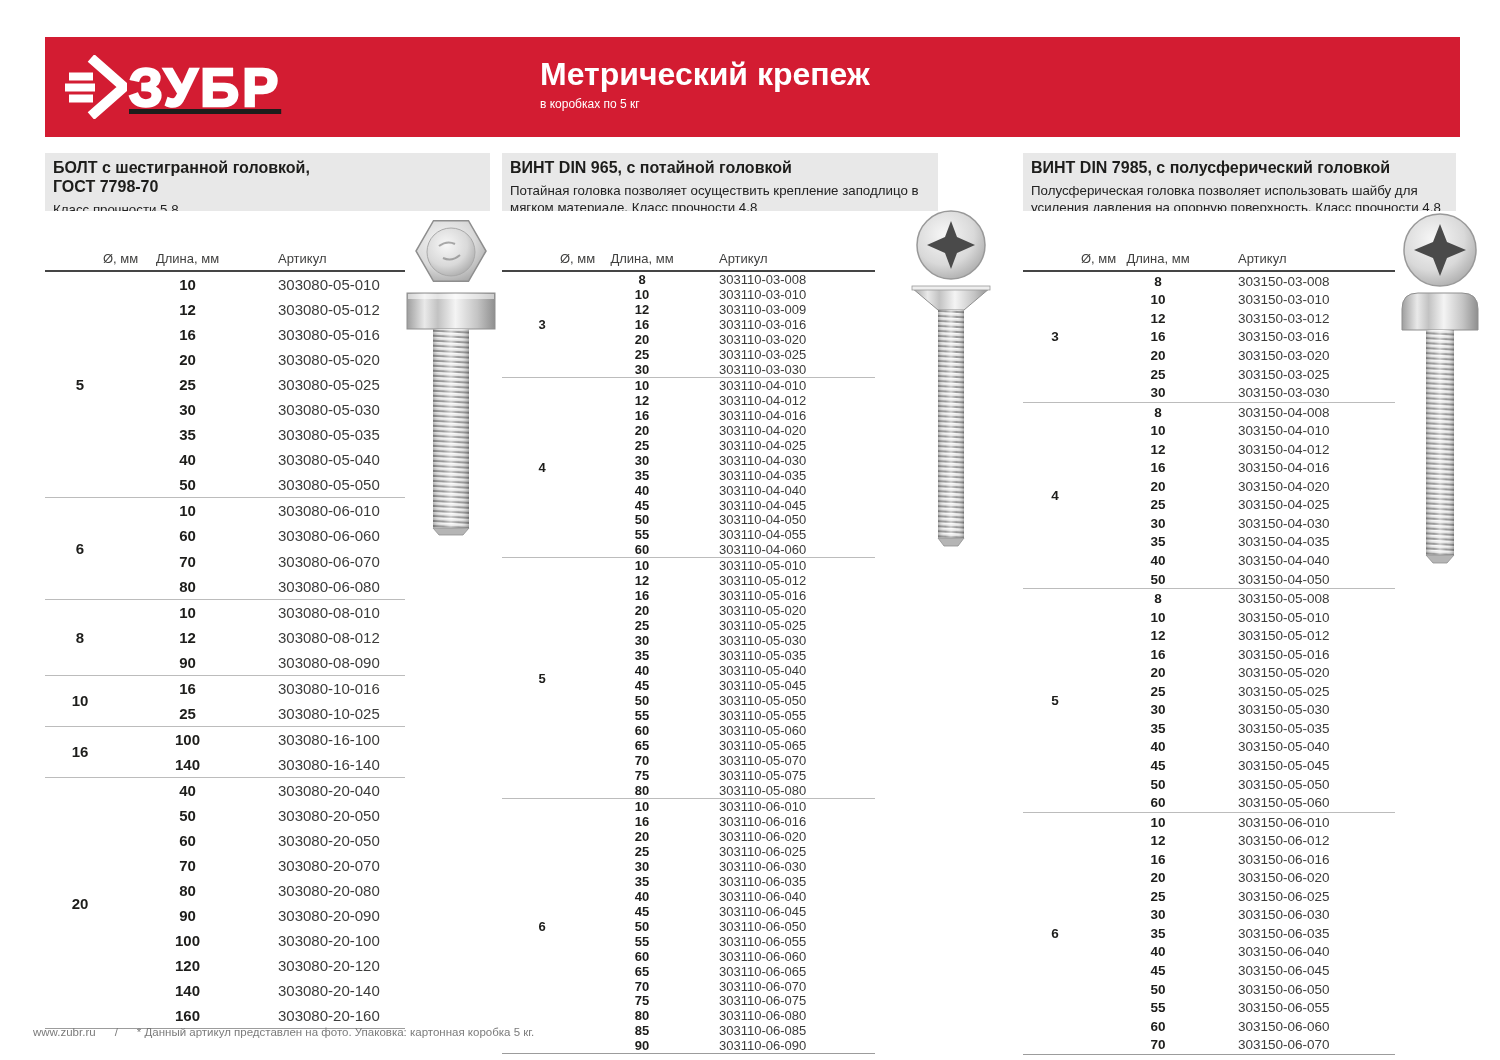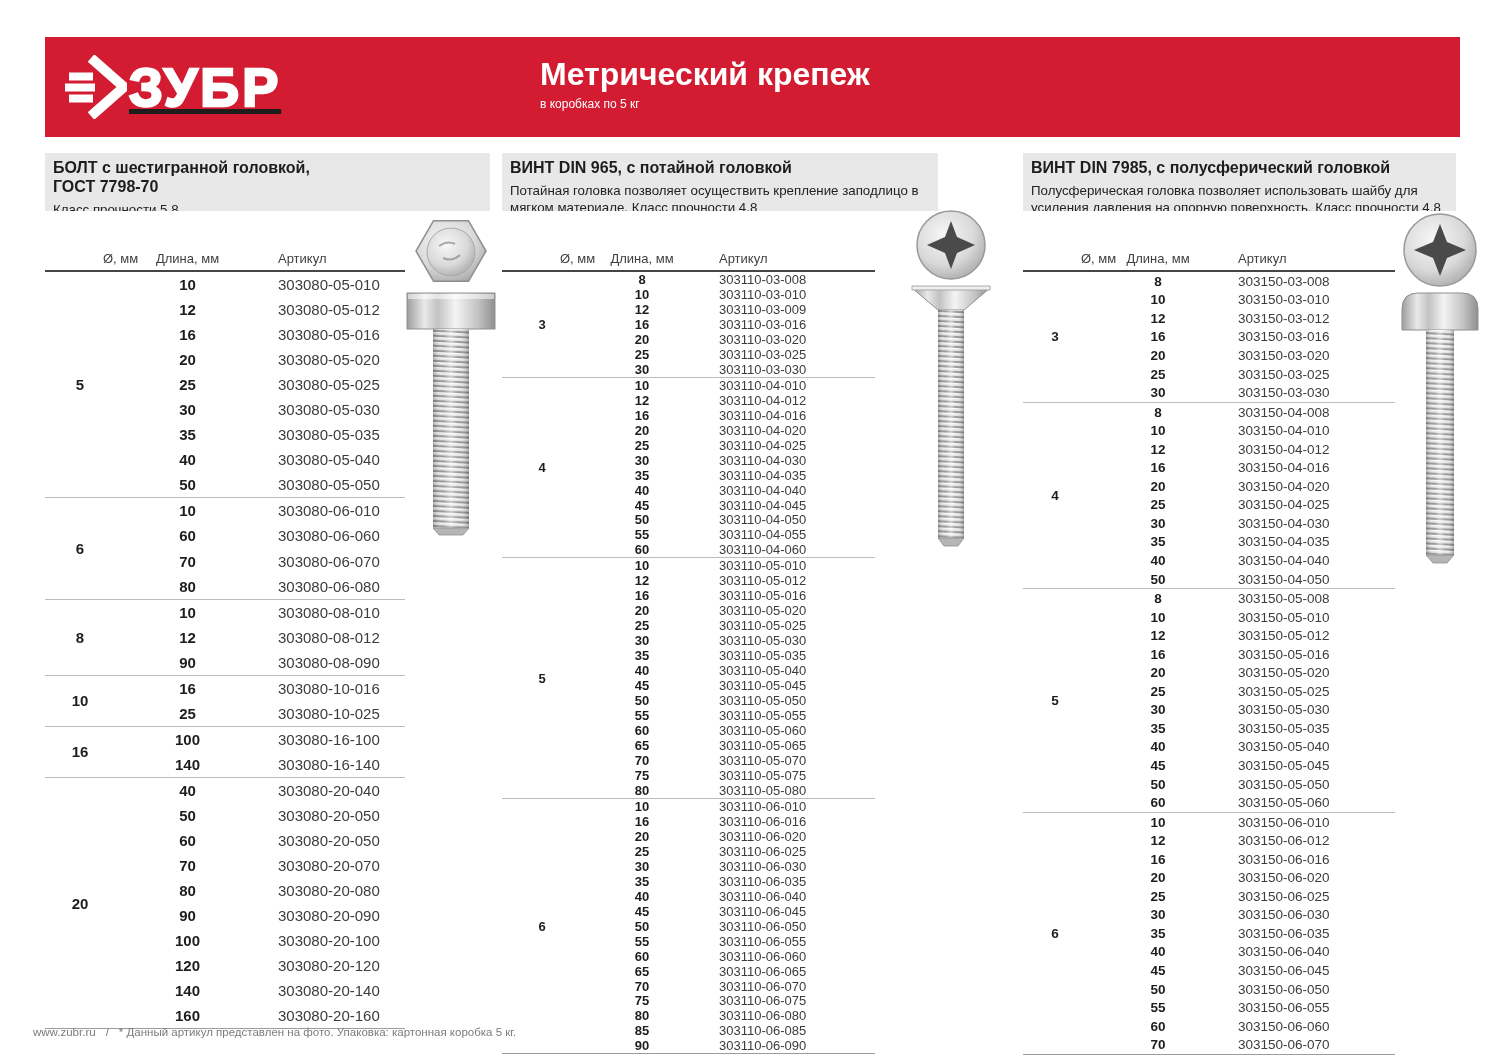--- a/index.html
+++ b/index.html
@@ -34,21 +34,21 @@
   .rows{flex:1;}
   .trow{display:flex;align-items:center;height:var(--rh);}
   .cell-l{width:var(--lw);text-align:center;font-weight:bold;}
   .cell-a{padding-left:var(--ap);color:#3c3c3b;}
   
   .photo{position:absolute;}
   .photo0{left:403px;top:213px;}
   .photo1{left:903px;top:208px;}
   .photo2{left:1388px;top:210px;}
   
-  .footer{position:absolute;left:33px;top:1026px;display:flex;gap:10px;font-size:11.5px;color:#7b7b7b;}
+  .footer{position:absolute;left:33px;top:1026px;display:flex;gap:19px;font-size:11.5px;color:#7b7b7b;}
 </style>
 </head>
 <body>
 
 <svg width="0" height="0" style="position:absolute" aria-hidden="true">
   <defs>
     <radialGradient id="gmr" cx="0.4" cy="0.35" r="0.8">
       <stop offset="0" stop-color="#f7f7f7"></stop>
         <stop offset="0.55" stop-color="#d9d9d9"></stop>
         <stop offset="1" stop-color="#9b9b9b"></stop>

